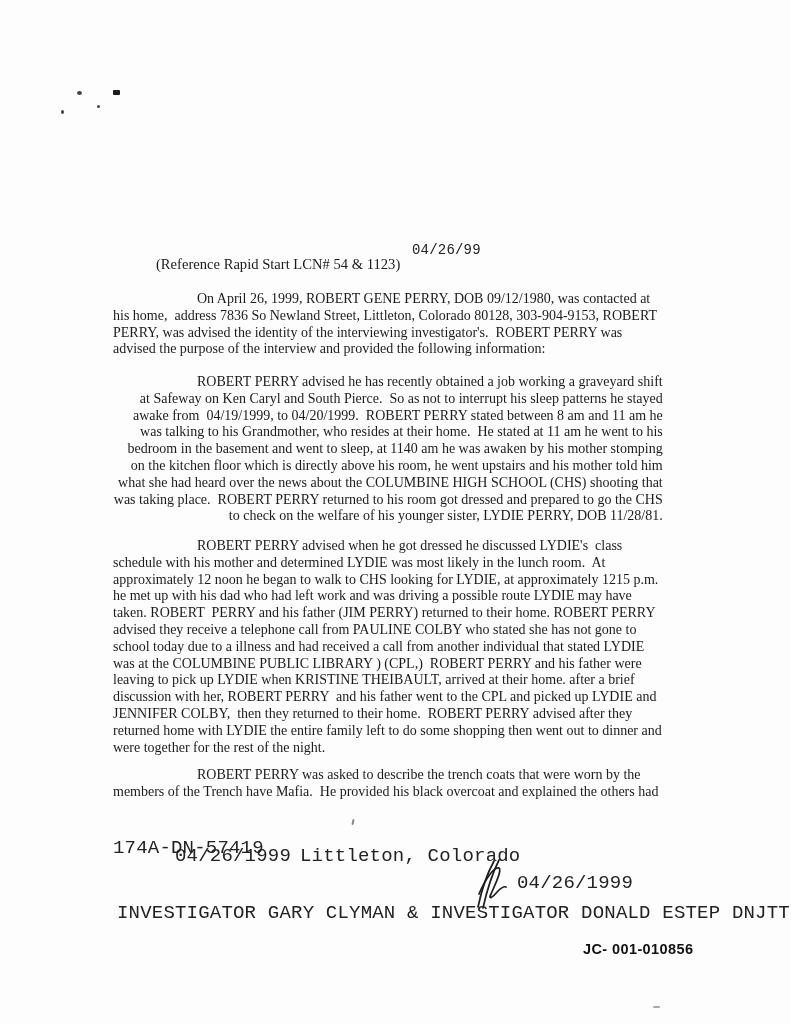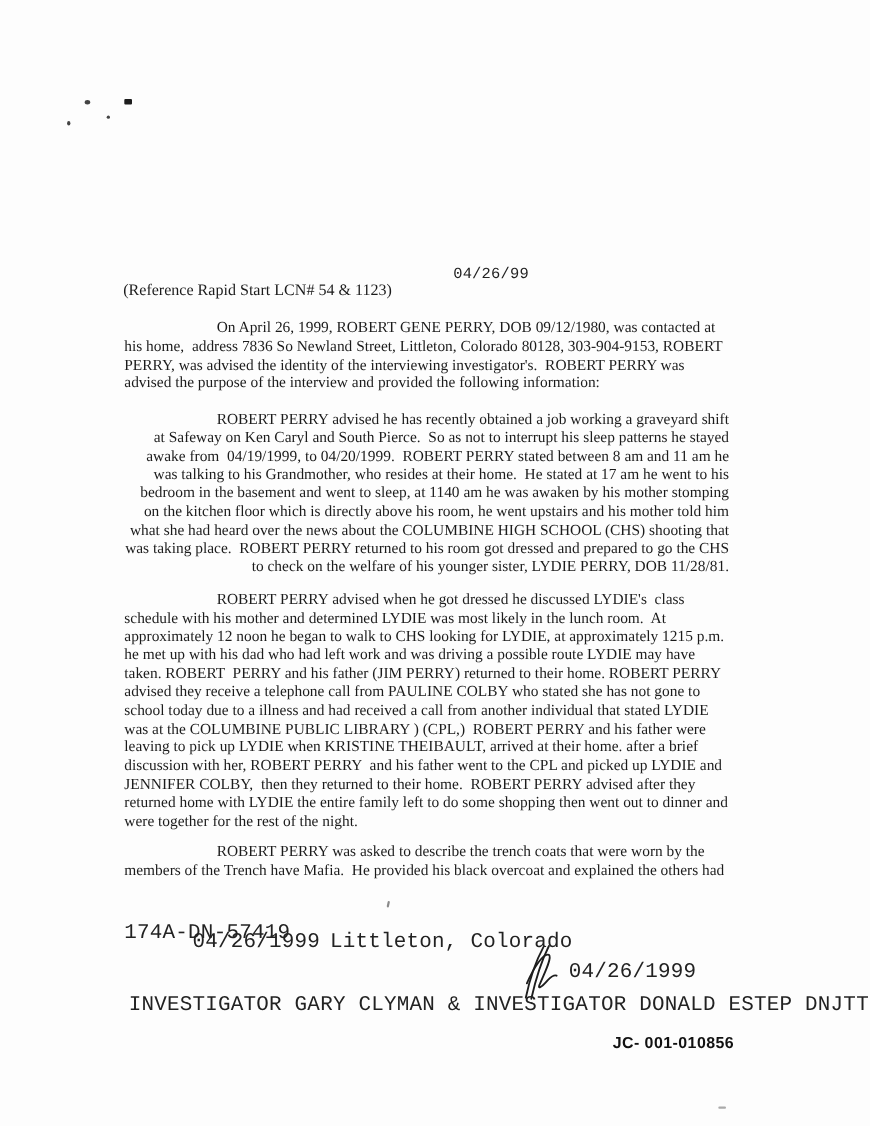--- a/index.html
+++ b/index.html
@@ -12,21 +12,21 @@
     font-family:"Liberation Serif","DejaVu Serif",serif;
     font-size:14px; color:#1b1b1b; white-space:pre;
   }
   .mono {
     position:absolute;
     font-family:"Liberation Mono","DejaVu Sans Mono",monospace;
     font-size:19px; color:#222; white-space:pre; letter-spacing:0.2px;
   }
   .header-date { font-size:14px; }
   .refline {
-    position:absolute; font-size:14.6px; color:#1b1b1b; white-space:pre;
+    position:absolute; font-size:14.6px; color:#1b1b1b; white-space:pre;margin-left:44px;
   }
   .para { position:absolute; left:113px; }
   .para .line { height:16.8px; line-height:16.8px; }
   .para .line.indent { padding-left:84px; }
   .bates {
     position:absolute;
     font-family:"Liberation Sans","DejaVu Sans",sans-serif;
     font-weight:bold; font-size:14.5px; letter-spacing:0.4px;
     color:#111; white-space:pre;
   }
@@ -55,21 +55,21 @@
   <div class="para" style="top:291px;">
       <div class="line indent">On April 26, 1999, ROBERT GENE PERRY, DOB 09/12/1980, was contacted at</div>
       <div class="line">his home,  address 7836 So Newland Street, Littleton, Colorado 80128, 303-904-9153, ROBERT</div>
       <div class="line">PERRY, was advised the identity of the interviewing investigator's.  ROBERT PERRY was</div>
       <div class="line">advised the purpose of the interview and provided the following information:</div>
     </div>
   <div class="para" style="top:374px;text-align:right;">
       <div class="line indent">ROBERT PERRY advised he has recently obtained a job working a graveyard shift</div>
       <div class="line">at Safeway on Ken Caryl and South Pierce.  So as not to interrupt his sleep patterns he stayed</div>
       <div class="line">awake from  04/19/1999, to 04/20/1999.  ROBERT PERRY stated between 8 am and 11 am he</div>
-      <div class="line">was talking to his Grandmother, who resides at their home.  He stated at 17 am he went to his</div>
+      <div class="line">was talking to his Grandmother, who resides at their home.  He stated at 11 am he went to his</div>
       <div class="line">bedroom in the basement and went to sleep, at 1140 am he was awaken by his mother stomping</div>
       <div class="line">on the kitchen floor which is directly above his room, he went upstairs and his mother told him</div>
       <div class="line">what she had heard over the news about the COLUMBINE HIGH SCHOOL (CHS) shooting that</div>
       <div class="line">was taking place.  ROBERT PERRY returned to his room got dressed and prepared to go the CHS</div>
       <div class="line">to check on the welfare of his younger sister, LYDIE PERRY, DOB 11/28/81.</div>
     </div>
   <div class="para" style="top:538px;">
       <div class="line indent">ROBERT PERRY advised when he got dressed he discussed LYDIE's  class</div>
       <div class="line">schedule with his mother and determined LYDIE was most likely in the lunch room.  At</div>
       <div class="line">approximately 12 noon he began to walk to CHS looking for LYDIE, at approximately 1215 p.m.</div>
@@ -101,17 +101,17 @@
       <path d="M22 3 C16 14 10 30 6 49"></path>
       <path d="M27 2 C21 14 15 32 11 50"></path>
       <path d="M7 36 C13 22 22 8 27 10 C30 12 24 25 19 36 C16 42 20 40 26 33 C29 30 32 28 34 29"></path>
     </g>
   </svg>
 
   <div class="mono" style="left:517px; top:872px;">04/26/1999</div>
 
   <div class="mono" style="left:117px; top:902px;">INVESTIGATOR GARY CLYMAN &amp; INVESTIGATOR DONALD ESTEP DNJTTF-DT</div>
 
-  <div class="bates" style="left:557px; top:941px;">JC- 001-010856</div>
+  <div class="bates" style="left:583px; top:941px;">JC- 001-010856</div>
 
   <div class="speck light" style="left:653px; top:1006px; width:7px; height:2px; border-radius:1px;"></div>
 
 </div>
 
 </body></html>

